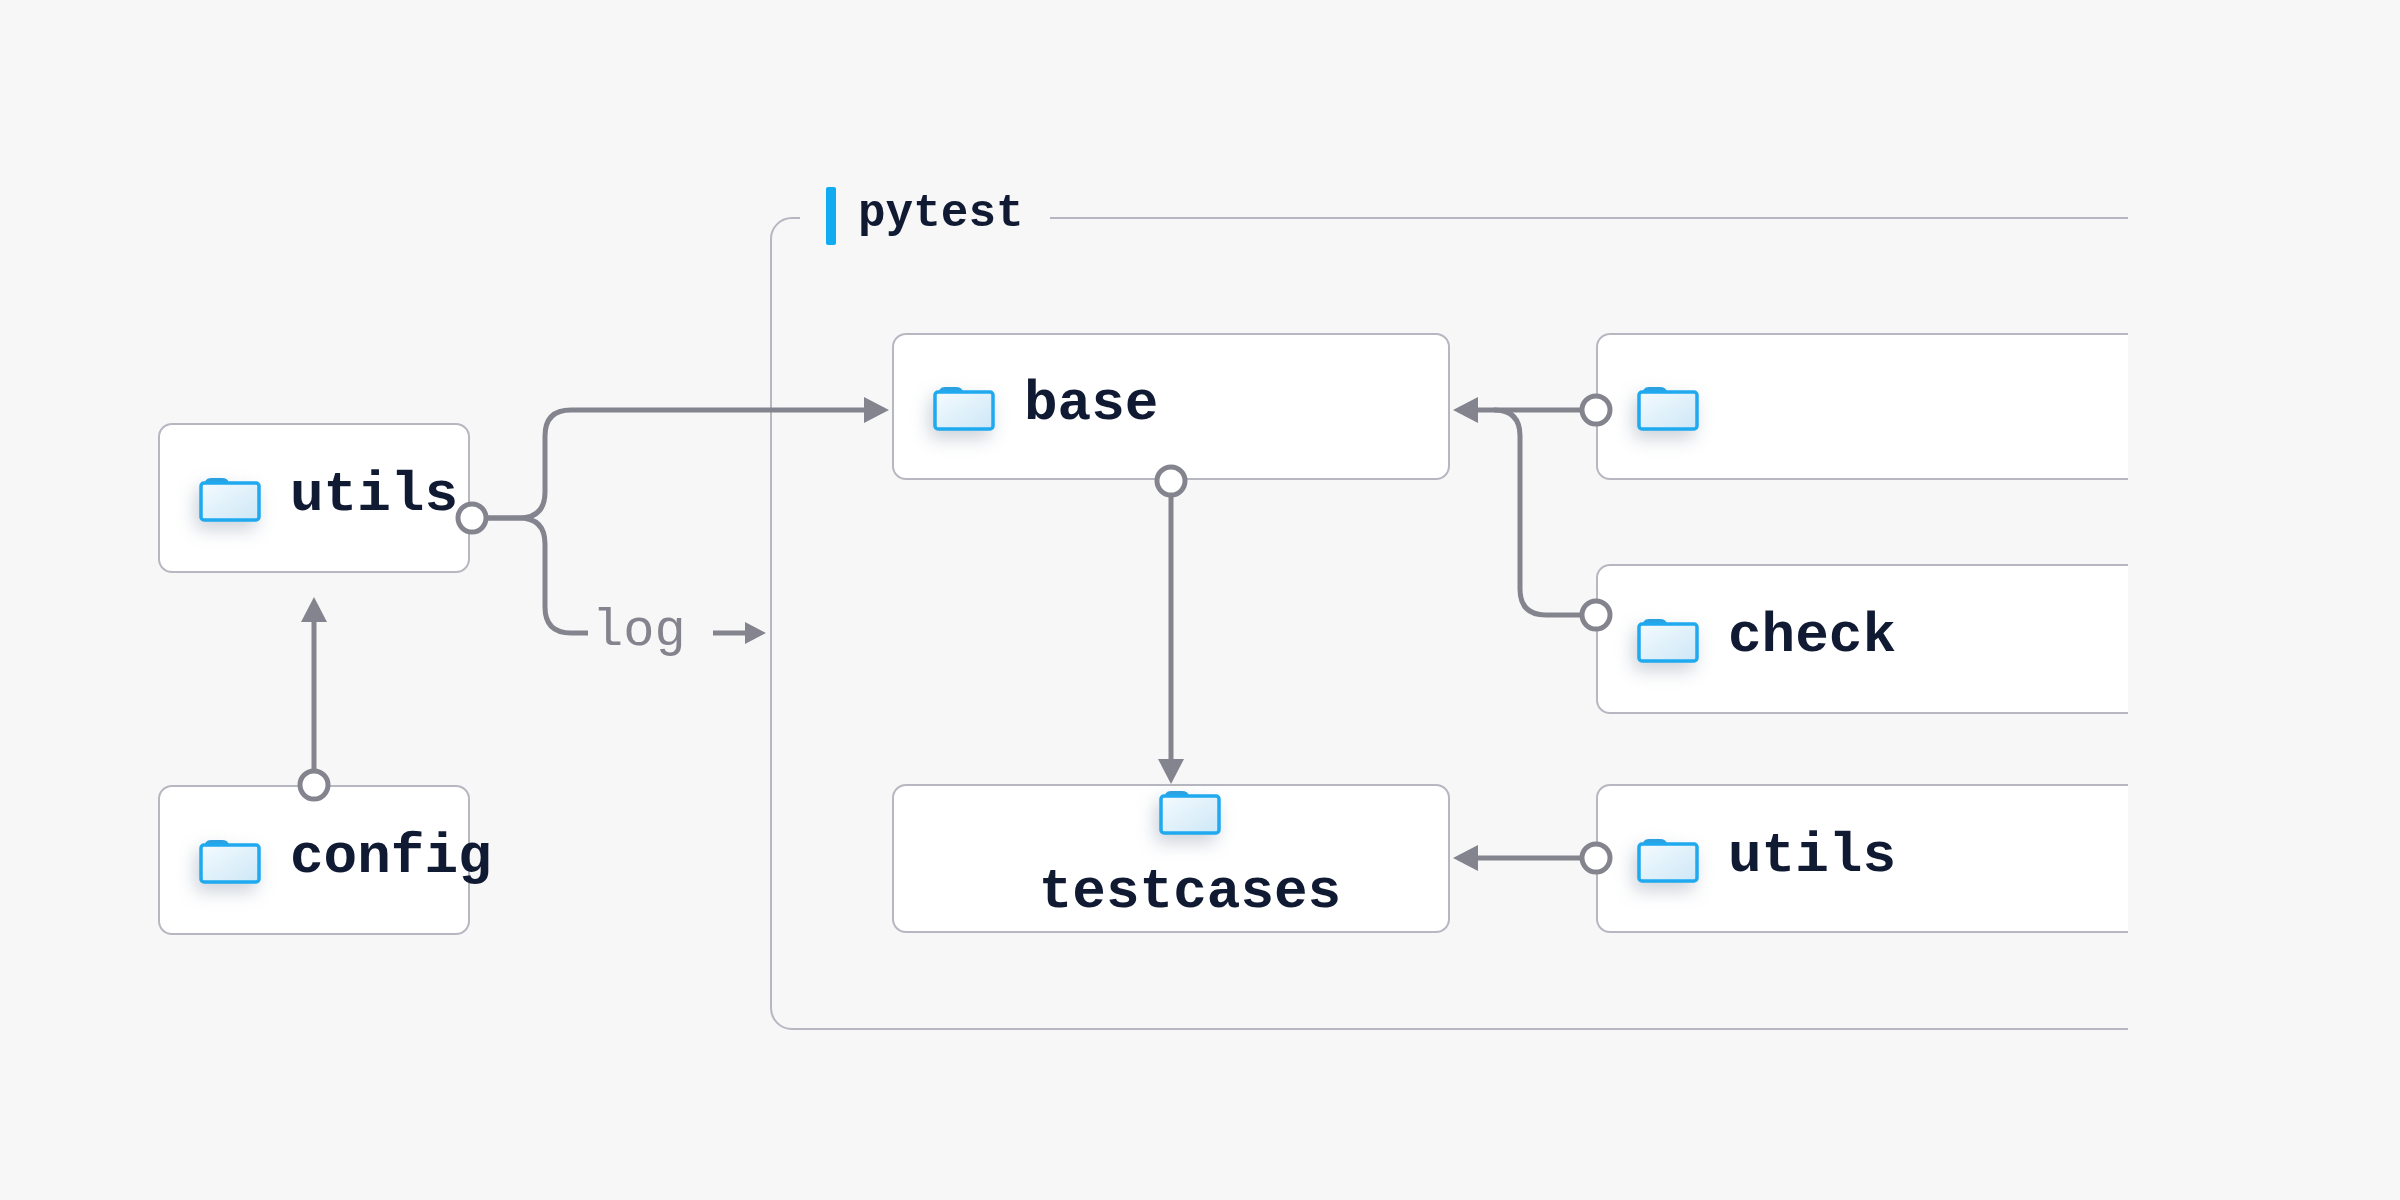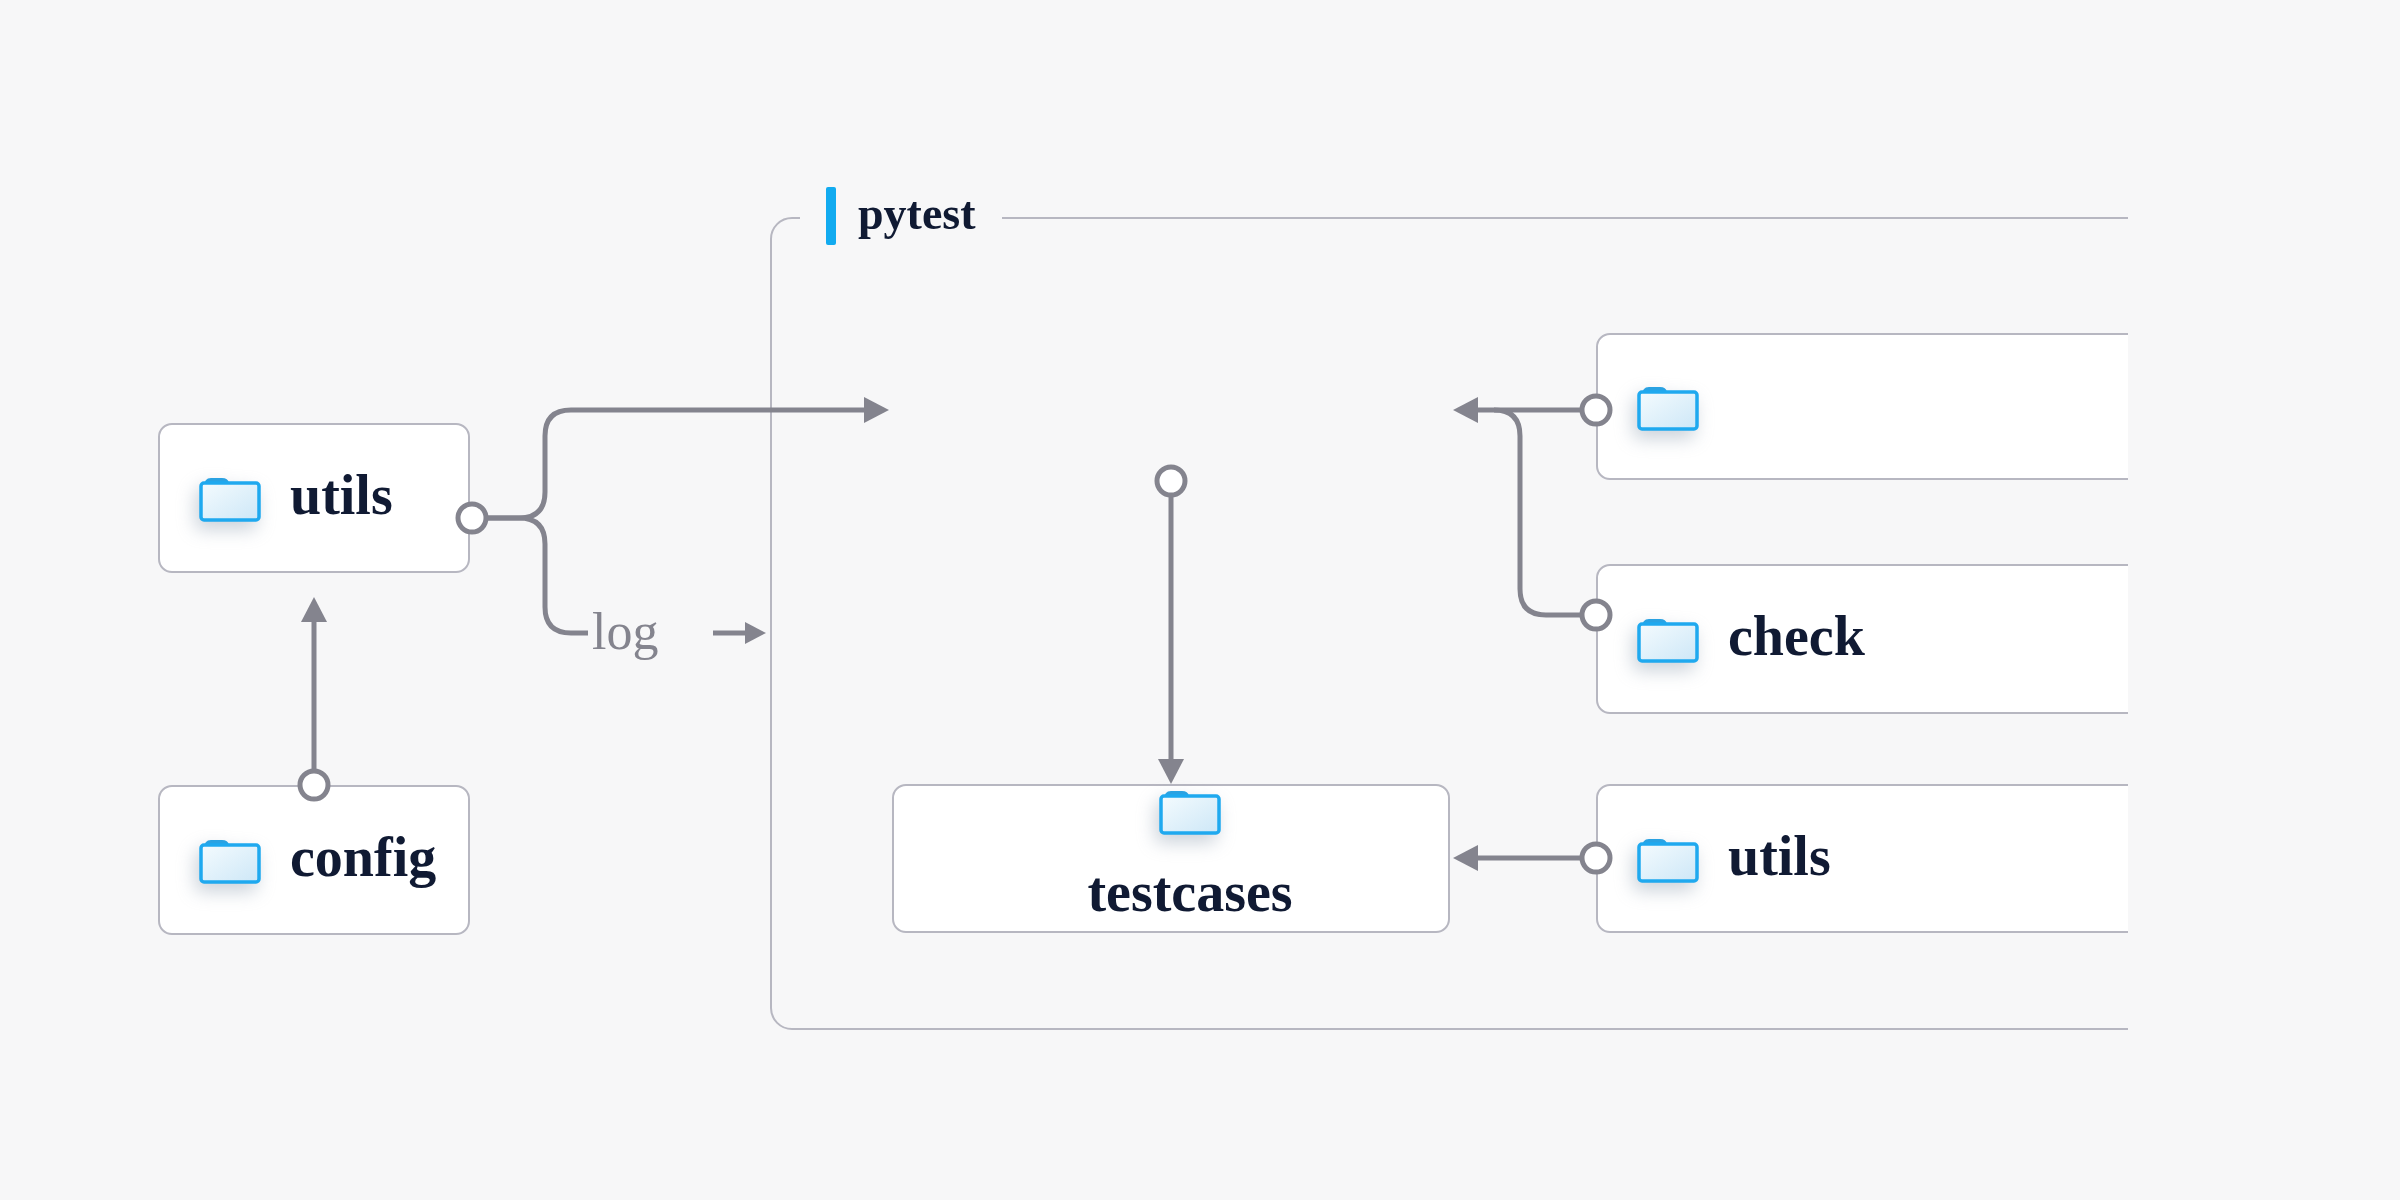--- a/index.html
+++ b/index.html
@@ -1,20 +1,20 @@
 <!DOCTYPE html>
 <html><head>
 <meta charset="utf-8">
 <style>
   html,body{margin:0;padding:0;background:#F7F7F8;}
   .canvas{
     position:relative;
     width:2128px;height:1200px;
     background:#F7F7F8;
-    font-family:Liberation Serif, serif;
+    font-family:Liberation Mono, monospace;
     overflow:hidden;
   }
   
   .group{
     position:absolute;
     left:770px;top:217px;width:1475px;height:813px;
     border:2px solid #B7B7C1;
     border-radius:22px;
     box-sizing:border-box;
     background:transparent;
@@ -110,20 +110,33 @@
         <stop offset="0" stop-color="#F4FBFE"></stop>
             <stop offset="1" stop-color="#CDE7F7"></stop>
           </linearGradient>
         </defs>
       <path d="M6 14 Q6 5 13 5 H24 Q30 5 31 10 L33 16 H6 Z" fill="#2AA2E2"></path>
       <rect x="3" y="10" width="58" height="37" rx="3" fill="url(#fg-config)" stroke="#1FA9EF" stroke-width="3.5"></rect>
     </svg>
     <span class="lbl">config</span>
   </div>
 
+  <div class="node" id="n-base">
+    <svg class="folder" width="64" height="50" viewBox="0 0 64 50">
+      <defs>
+          <linearGradient id="fg-base" x1="0" y1="0" x2="1" y2="1">
+        <stop offset="0" stop-color="#F4FBFE"></stop>
+            <stop offset="1" stop-color="#CDE7F7"></stop>
+          </linearGradient>
+        </defs>
+      <path d="M6 14 Q6 5 13 5 H24 Q30 5 31 10 L33 16 H6 Z" fill="#2AA2E2"></path>
+      <rect x="3" y="10" width="58" height="37" rx="3" fill="url(#fg-base)" stroke="#1FA9EF" stroke-width="3.5"></rect>
+    </svg>
+    <span class="lbl">base</span>
+  </div>
 
   <div class="node" id="n-pymilvus">
     <svg class="folder" width="64" height="50" viewBox="0 0 64 50">
       <defs>
           <linearGradient id="fg-pymilvus" x1="0" y1="0" x2="1" y2="1">
         <stop offset="0" stop-color="#F4FBFE"></stop>
             <stop offset="1" stop-color="#CDE7F7"></stop>
           </linearGradient>
         </defs>
       <path d="M6 14 Q6 5 13 5 H24 Q30 5 31 10 L33 16 H6 Z" fill="#2AA2E2"></path>

